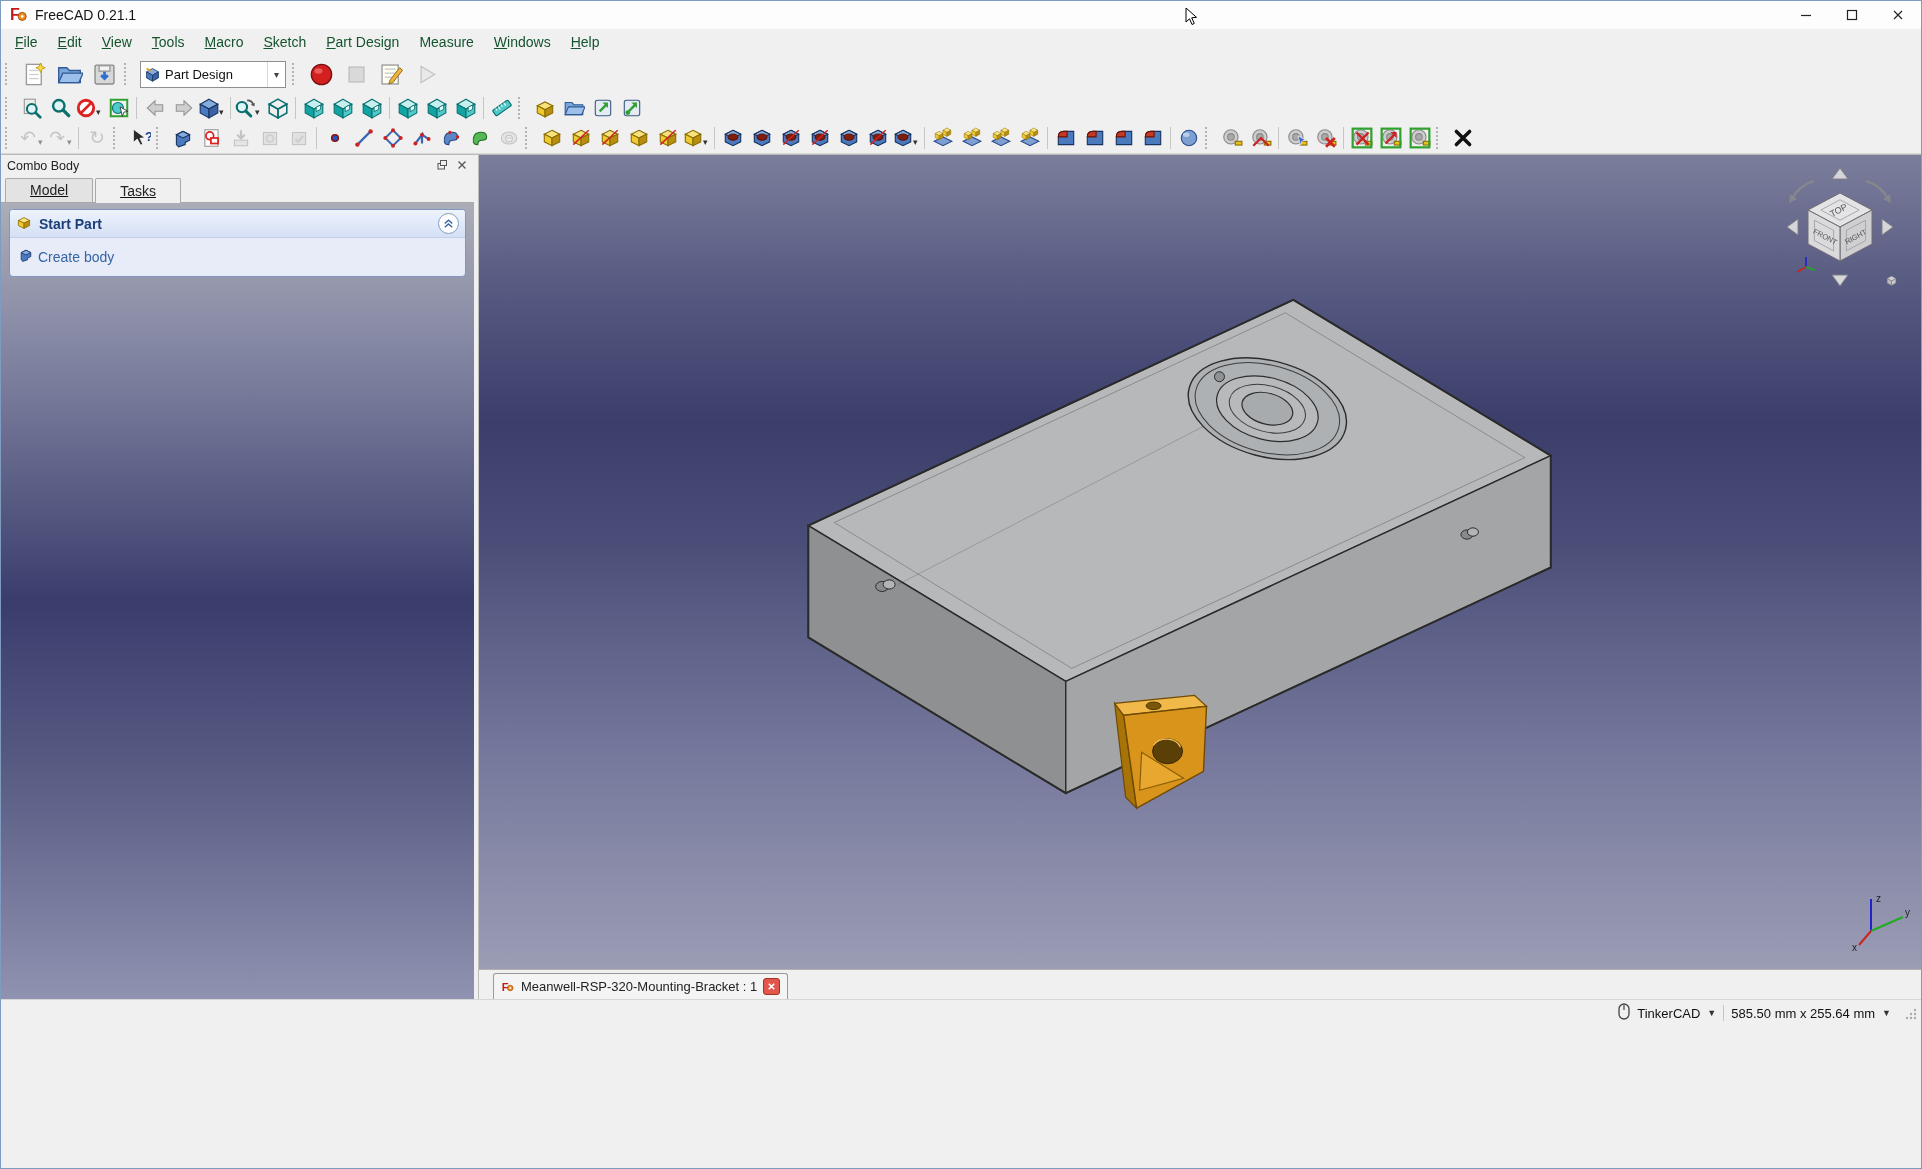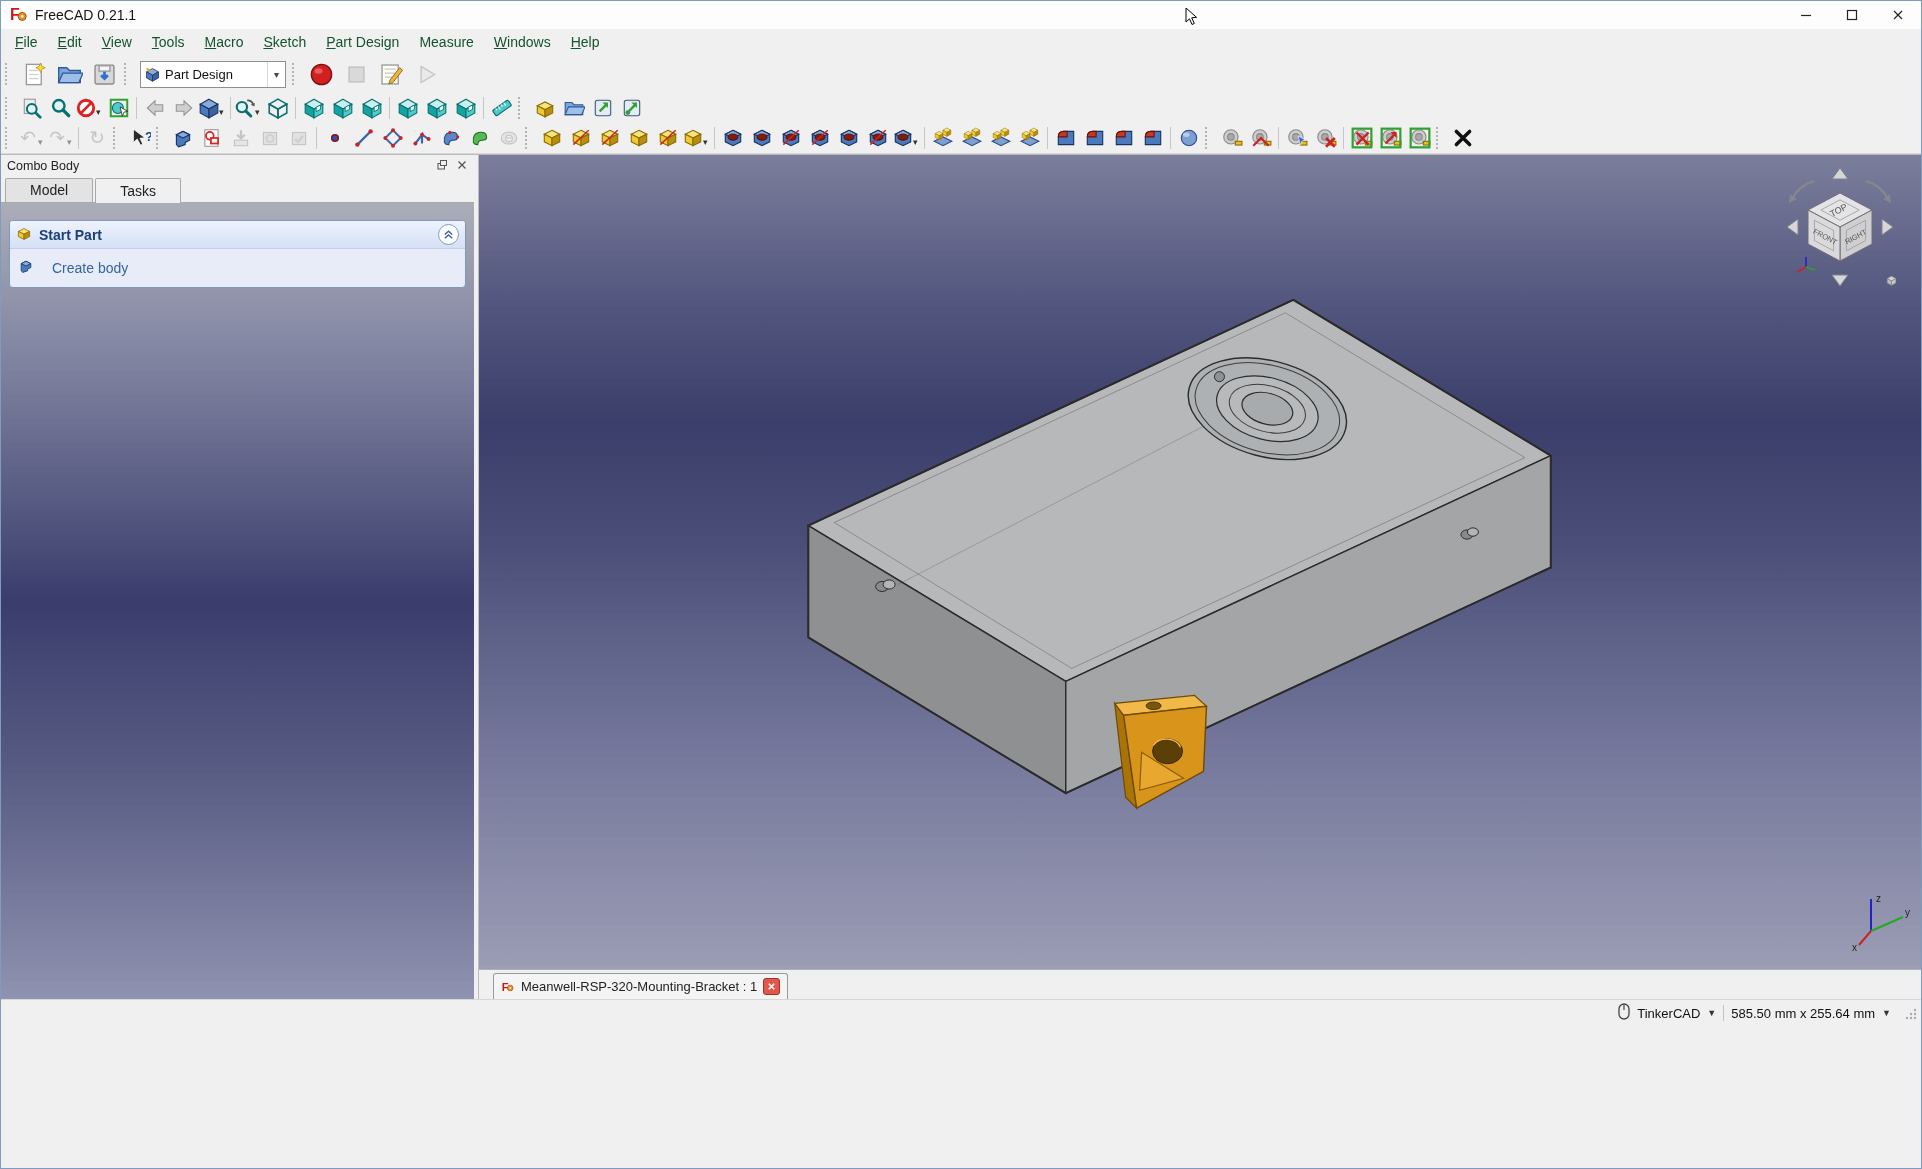--- a/index.html
+++ b/index.html
@@ -32,32 +32,32 @@
   .wb-combo{display:flex;align-items:center;width:140px;height:25px;background:#fff;
     border:1px solid #8f8f8f;margin:0 4px;padding-left:4px;font-size:13px;gap:5px;}
   .wb-combo .chev{margin-left:auto;padding:0 6px;color:#444;font-size:10px;border-left:1px solid #d8d8d8;height:100%;display:flex;align-items:center;}
   
   .main{display:flex;height:844px;border-top:1px solid #b9b9b9;}
   .combo{width:473px;display:flex;flex-direction:column;background:#f0f0f0;}
   .splitter{width:4px;background:#f0f0f0;border-right:1px solid #bdbdbd;}
   .panel-title{height:22px;display:flex;align-items:center;font-size:12.5px;color:#222;padding:0 6px;background:#f0f0f0;}
   .pt-btns{margin-left:auto;display:flex;gap:8px;}
   .pt-btns svg{width:12px;height:12px;}
-  .cv-tabs{display:flex;align-items:flex-end;padding:3px 4px 0;background:#f0f0f0;border-bottom:1px solid #a9a9a9;height:26px;box-sizing:border-box;}
+  .cv-tabs{display:flex;align-items:flex-end;padding:3px 4px 0;background:#f0f0f0;border-bottom:1px solid #a9a9a9;height:26px;box-sizing:border-box;text-decoration:underline;}
   .cv-tab{padding:3px 24px 4px;font-size:14px;border:1px solid #a9a9a9;border-bottom:none;
     background:#e3e3e3;margin-right:2px;border-radius:2px 2px 0 0;color:#222;}
   .cv-tab.active{background:#f0f0f0;position:relative;top:1px;padding-top:4px;}
-  .task-area{flex:1;background:linear-gradient(180deg,#abadb8 0%,#8487a3 18%,#3a3d6c 50%,#565981 70%,#8f92b0 100%);padding:17px 8px;}
+  .task-area{flex:1;background:linear-gradient(180deg,#abadb8 0%,#8487a3 18%,#3a3d6c 50%,#565981 70%,#8f92b0 100%);padding:6px 8px;}
   .task-box{border:1px solid #7d97c0;border-radius:4px;overflow:hidden;background:#e7ecf8;}
   .task-head{height:27px;display:flex;align-items:center;gap:7px;padding:0 6px;
     background:linear-gradient(180deg,#eef3fd 0%,#d5e0f5 100%);border-bottom:1px solid #c3d0e8;}
   .task-head .lbl{font-size:14px;font-weight:bold;color:#1d3f77;}
   .collapse-btn{margin-left:auto;width:19px;height:19px;border-radius:50%;background:#fff;
     border:1px solid #7a9cc8;display:flex;align-items:center;justify-content:center;}
-  .task-item{height:38px;display:flex;align-items:center;gap:18px;padding:0 8px;}
+  .task-item{height:38px;display:flex;align-items:center;gap:4px;padding:0 8px;}
   .task-item .lbl{font-size:14px;color:#3465a4;}
   
   .viewport{flex:1;position:relative;display:flex;flex-direction:column;}
   .view3d{flex:1;position:relative;
     background:linear-gradient(180deg,#7b7e9b 0%,#53567e 18%,#3b3e6a 33%,#4b4e78 48%,#73769a 72%,#9b9db5 100%);}
   .model-svg{position:absolute;inset:0;width:100%;height:100%;}
   .navcube{position:absolute;top:8px;right:9px;}
   .axiscross{position:absolute;bottom:12px;right:8px;}
   .doc-tabbar{height:29px;background:#f0f0f0;border-top:1px solid #b0b0b0;display:flex;align-items:flex-end;padding-left:14px;}
   .doc-tab{height:25px;display:flex;align-items:center;gap:6px;padding:0 7px;background:#f4f4f4;

